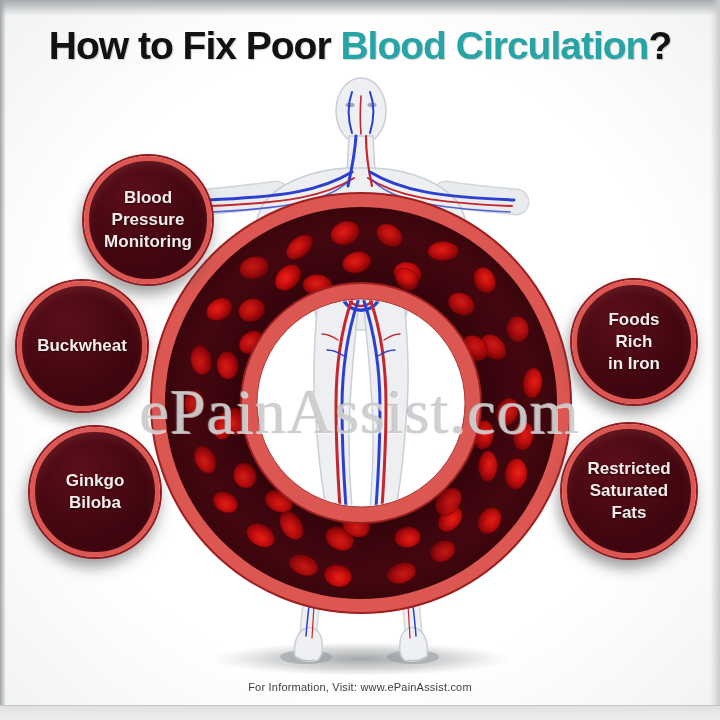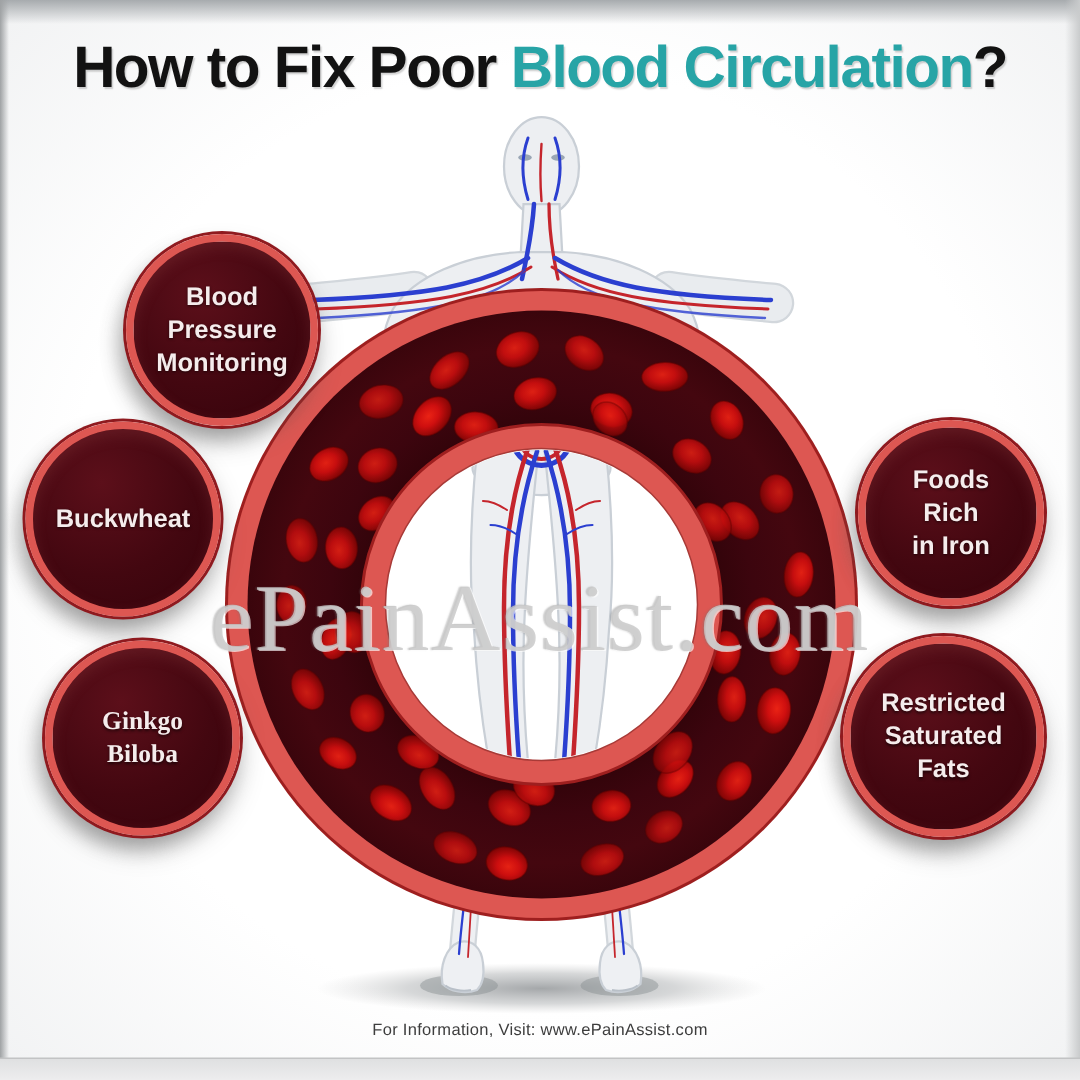--- a/index.html
+++ b/index.html
@@ -36,21 +36,21 @@
     display:flex;align-items:center;justify-content:center;text-align:center;z-index:3;
   }
   .remedy span{
     white-space:pre-line;color:var(--circle_text);font-weight:bold;font-size:17px;
     line-height:1.28;text-shadow:0 1px 2px rgba(0,0,0,.6);
   }
   .r1{left:84px;  top:156px; width:118px; height:118px;text-align:center;}
   .r2{left:506px; top:144px; width:118px; height:118px;}
   .r3{left:17px;  top:281px; width:120px; height:120px;}
   .r4{left:572px; top:280px; width:114px; height:114px;}
-  .r5{left:30px;  top:427px; width:120px; height:120px;font-family:Liberation Serif, serif;}
+  .r5{left:30px;  top:427px; width:120px; height:120px;}
   .r6{left:562px; top:424px; width:124px; height:124px;justify-content:center;}
 
   .watermark{
     position:absolute;top:332px;left:50%;transform:translateX(-50%);
     font-family:"Liberation Serif", serif;font-size:64px;line-height:1;
     color:rgba(200,200,200,.82);letter-spacing:1px;white-space:nowrap;z-index:4;
     text-shadow:1px 1px 0 rgba(255,255,255,.65), -1px 0 1px rgba(120,120,120,.35);
     margin-top:48px;
   }
 

